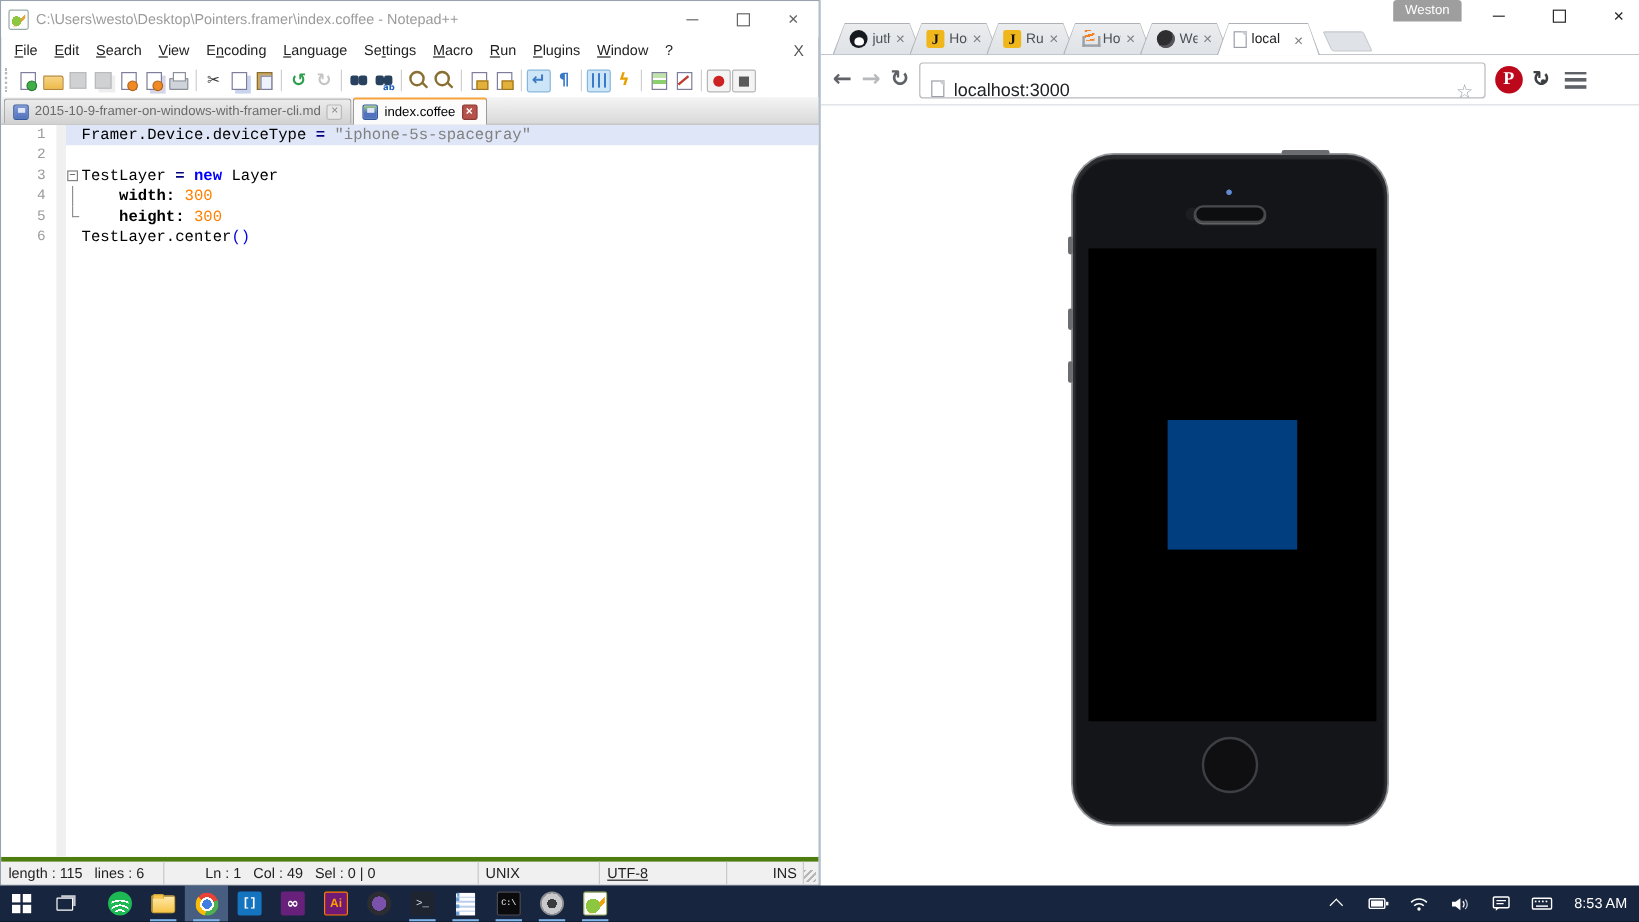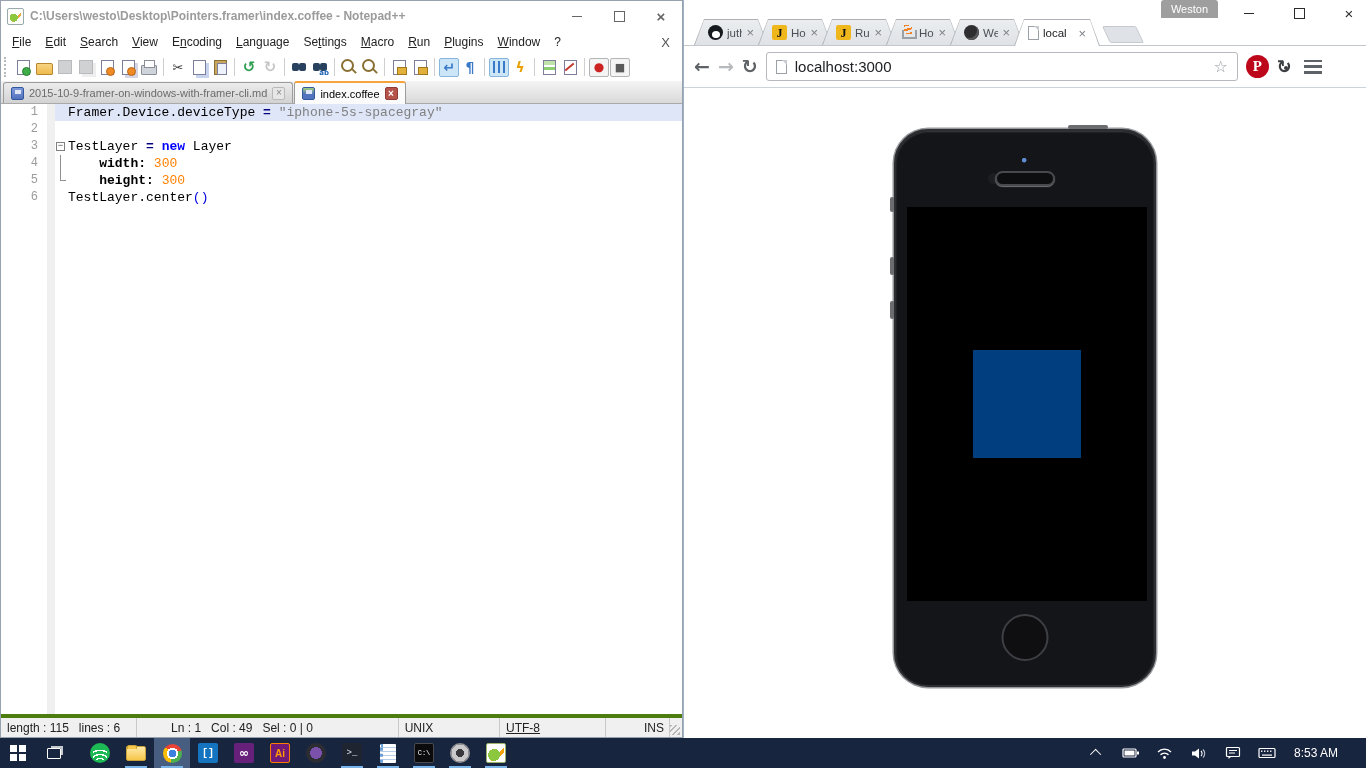--- a/index.html
+++ b/index.html
@@ -9,21 +9,21 @@
     --underline:#7ab4e8;
   }
   *{box-sizing:border-box;margin:0;padding:0;}
   html,body{width:1366px;height:768px;overflow:hidden;background:#0f1626;
     font-family:"Liberation Sans",sans-serif;-webkit-font-smoothing:antialiased;}
   .desktop{position:relative;width:1366px;height:768px;}
 
   
   .npp{position:absolute;left:0;top:0;width:683px;height:738px;background:#fff;
     border:1px solid #98a2ae;display:flex;flex-direction:column;}
-  .npp-titlebar{height:30px;background:#fff;display:flex;align-items:center;padding:0 6px;flex:0 0 auto;font-weight:bold;}
+  .npp-titlebar{height:30px;background:#fff;display:flex;align-items:center;padding:0 6px;flex:0 0 auto;}
   .npp-appicon{width:17px;height:17px;background:#fdfdfd;border:1px solid #9aa;border-radius:2px;position:relative;margin-right:6px;}
   .npp-appicon::before{content:"";position:absolute;left:2px;top:2px;width:11px;height:11px;
     background:radial-gradient(circle at 35% 60%, #8dc63f 0 4px, transparent 4px),
                linear-gradient(135deg, transparent 55%, #e8a33d 55% 70%, transparent 70%);}
   .npp-title{font-size:12px;color:#9b9b9b;flex:1;white-space:nowrap;overflow:hidden;}
   .wbtns{display:flex;align-items:center;gap:28px;padding-right:8px;}
   .wc{width:14px;height:14px;display:flex;align-items:center;justify-content:center;color:#666;font-size:15px;line-height:1;}
   .wc-min::before{content:"";width:10px;height:1px;background:#666;display:block;}
   .wc-max::before{content:"";width:9px;height:9px;border:1px solid #666;display:block;}
   .npp-menubar{height:22px;display:flex;align-items:center;padding:0 4px;font-size:12px;color:#222;flex:0 0 auto;}
@@ -156,21 +156,21 @@
     background:repeating-linear-gradient(-15deg,#f48024 0 2px,transparent 2px 4.5px);}
   .ci-dark-site{background:#2e2e30;box-shadow:inset -2px -2px 0 #56565a;}
   .ci-page{border-radius:0;width:11px;height:14px;background:#fff;border:1px solid #9aa0a6;}
   .ci-page::after{content:"";position:absolute;right:-1px;top:-1px;border-style:solid;border-width:0 5px 5px 0;
     border-color:transparent #c8ccd0 transparent transparent;}
   .ch-toolbar{height:42px;display:flex;align-items:center;gap:8px;padding:0 10px;flex:0 0 auto;background:#fff;
     border-bottom:1px solid #cdd3da;}
   .navg{font-family:"DejaVu Sans",sans-serif;font-size:19px;color:#5f6368;line-height:1;font-weight:bold;}
   .navg.disabled{color:#b7babd;}
   .omnibox{flex:1;max-width:472px;height:29px;border:1px solid #b6b9bd;border-radius:3px;background:#fff;
-    display:flex;align-items:center;gap:8px;padding:4px 9px;}
+    display:flex;gap:8px;padding:14px 9px;}
   .omni-url{font-size:15px;color:#202124;flex:1;}
   .omni-star{margin-left:auto;font-family:"DejaVu Sans",sans-serif;font-size:16px;color:#9aa0a6;}
   .ext-pinterest{width:23px;height:23px;border-radius:50%;background:#bd081c;color:#fff;display:flex;
     align-items:center;justify-content:center;font-family:"Liberation Serif",serif;font-weight:bold;font-size:15px;}
   .ext-livereload{position:relative;font-family:"DejaVu Sans",sans-serif;font-size:18px;font-weight:bold;color:#3c4043;line-height:1;}
   .ext-livereload::after{content:"";position:absolute;left:7px;top:8px;width:4px;height:4px;border-radius:50%;background:#3c4043;}
   .menu-burger{width:18px;height:14px;display:flex;flex-direction:column;justify-content:space-between;margin-left:4px;}
   .menu-burger i{height:2.5px;background:#5f6368;display:block;}
   .ch-content{flex:1;background:#fff;position:relative;overflow:hidden;}
 
@@ -222,21 +222,21 @@
   .ta-powershell{background:#1e2430;border-radius:2px;color:#dfe6f0;font-family:"Liberation Mono",monospace;font-size:9px;}
   .ta-notepad{background:#fdfdfd;border-radius:1px;width:16px;height:19px;border-left:3px dotted #6a9fd8;
     background-image:repeating-linear-gradient(#fff 0 3px,#b9cde8 3px 4px);}
   .ta-cmd{background:#0b0b0d;border:1px solid #4a4a4e;border-radius:2px;color:#fff;
     font-family:"Liberation Mono",monospace;font-size:7px;}
   .ta-gray-circle-app{border-radius:50%;background:radial-gradient(circle,#3a3a3e 0 4px,#c9c9cc 4px 8.5px,#8f8f94 8.5px);}
   .ta-notepad-plus-plus{background:#fff;border:1px solid #9db36a;border-radius:2px;overflow:hidden;}
   .ta-notepad-plus-plus::before{content:"";width:16px;height:16px;display:block;
     background:radial-gradient(circle at 38% 62%, #8dc63f 0 6px, transparent 6px),
       linear-gradient(135deg, transparent 58%, #f0a30a 58% 72%, transparent 72%);}
-  .tray{margin-left:auto;display:flex;align-items:center;gap:8px;padding-right:18px;}
+  .tray{margin-left:auto;display:flex;align-items:center;gap:8px;padding-right:0;}
   .trayic{width:26px;height:30px;display:flex;align-items:center;justify-content:center;}
   .chev{width:8px;height:8px;border-left:1.6px solid #fff;border-top:1.6px solid #fff;transform:rotate(45deg) translateY(2px);}
   .clock{color:#fff;font-size:12px;padding:0 10px 0 6px;display:flex;align-items:center;}
 </style>
 </head>
 <body>
 
 <div class="desktop">
 
   <div class="npp">

